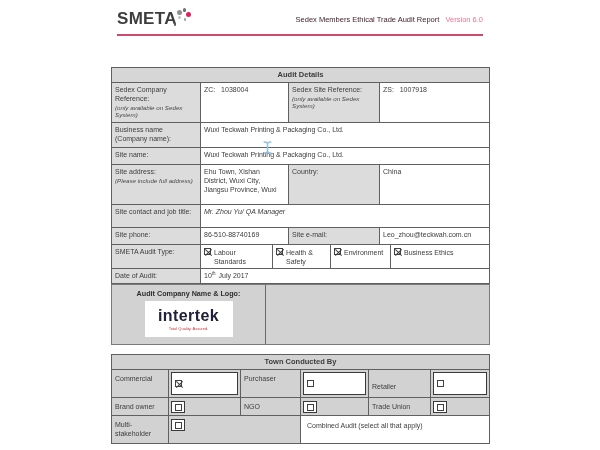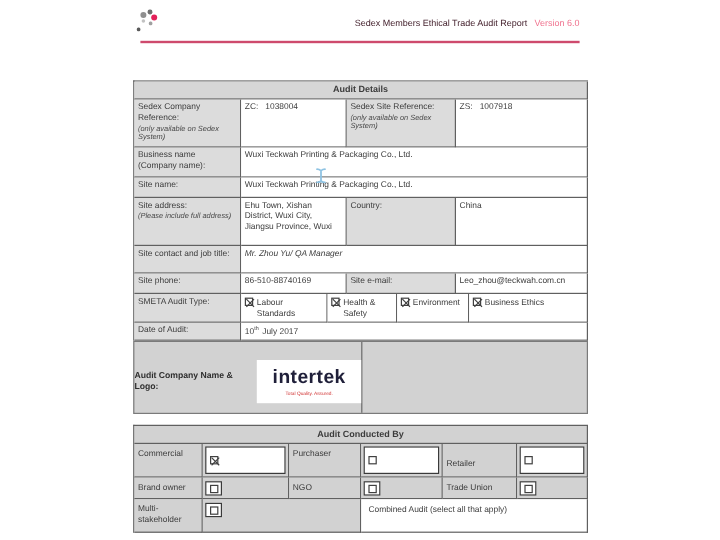--- a/index.html
+++ b/index.html
@@ -42,21 +42,21 @@
   .audit-details { left:111px; top:67px; width:379px; }
 
   .optcell { display:flex; gap:3px; align-items:flex-start; padding-top:3px; }
   .cb { width:7px; height:7px; border:1px solid #404040; background:#fff; display:inline-block; position:relative; flex:none; margin-top:0.5px; }
   .cb.checked::before, .cb.checked::after { content:""; position:absolute; left:-1px; top:2.5px; width:9px; height:1px; background:#404040; }
   .cb.checked::before { transform:rotate(45deg); }
   .cb.checked::after { transform:rotate(-45deg); }
 
   
   .company { position:absolute; left:111px; top:284px; width:379px; height:61px; background:#d2d2d2; border:1px solid #7a7a7a; display:flex; }
-  .half-l { width:190px; border-right:1px solid #6a6a6a; display:flex; flex-direction:row; align-items:center; padding-top:4px; }
+  .half-l { width:154px; border-right:1px solid #6a6a6a; display:flex; flex-direction:column; align-items:center; padding-top:4px;text-align:center; }
   .half-r { flex:1; text-align:center; padding-top:4px; }
   .c-title { font-size:7.2px; font-weight:700; color:#2e2e2e; }
   .logo-box { background:#fff; width:88px; height:36px; margin-top:3px; display:flex; flex-direction:column; align-items:center; justify-content:center; }
   .intertek { font-size:16px; font-weight:700; color:#20203a; letter-spacing:0.4px; }
   .tagline { font-size:4px; margin-top:1px; }
   .r-note { font-size:5.8px; font-style:italic; color:#555; width:126px; margin:1px auto 1px; line-height:1.25; }
   .r-value { font-size:7.2px; font-weight:700; color:#222; }
 
   
   .conducted { left:111px; top:354px; width:379px; background:#d2d2d2; }
@@ -71,20 +71,21 @@
 
   
   .text-cursor { position:absolute; left:263px; top:140px; width:9px; height:13px; }
 </style>
 </head>
 <body>
 
 <div class="page">
 
   <div class="smeta-logo">
+    <span class="smeta-text">SMETA</span>
     <span class="smeta-dots">
       <span class="dot d1"></span>
         <span class="dot d2"></span>
       <span class="dot d3" style="background:#e32059"></span>
       <span class="dot d4"></span>
         <span class="dot d5"></span>
         <span class="dot d6"></span>
     </span>
   </div>
   <div class="header-title">
@@ -175,21 +176,21 @@
       <div class="c-title">Audit Company Name &amp; Logo:</div>
       <div class="logo-box">
         <div class="intertek">intertek</div>
         <div class="tagline" style="color:#d03232">Total Quality. Assured.</div>
       </div>
     </div>
   </div>
 
   <div class="tbl conducted">
     <div class="tr h14">
-      <div class="td hd w378">Audit Conducted By</div>
+      <div class="td hd w378">Town Conducted By</div>
     </div>
     <div class="tr h28">
       <div class="td w57 cblab">Commercial</div>
       <div class="td w72 fldcell">
         <div class="fld fld-big">
           <span class="cb checked"></span>
         </div>
       </div>
       <div class="td w60 cblab">Purchaser</div>
       <div class="td w68 fldcell">

